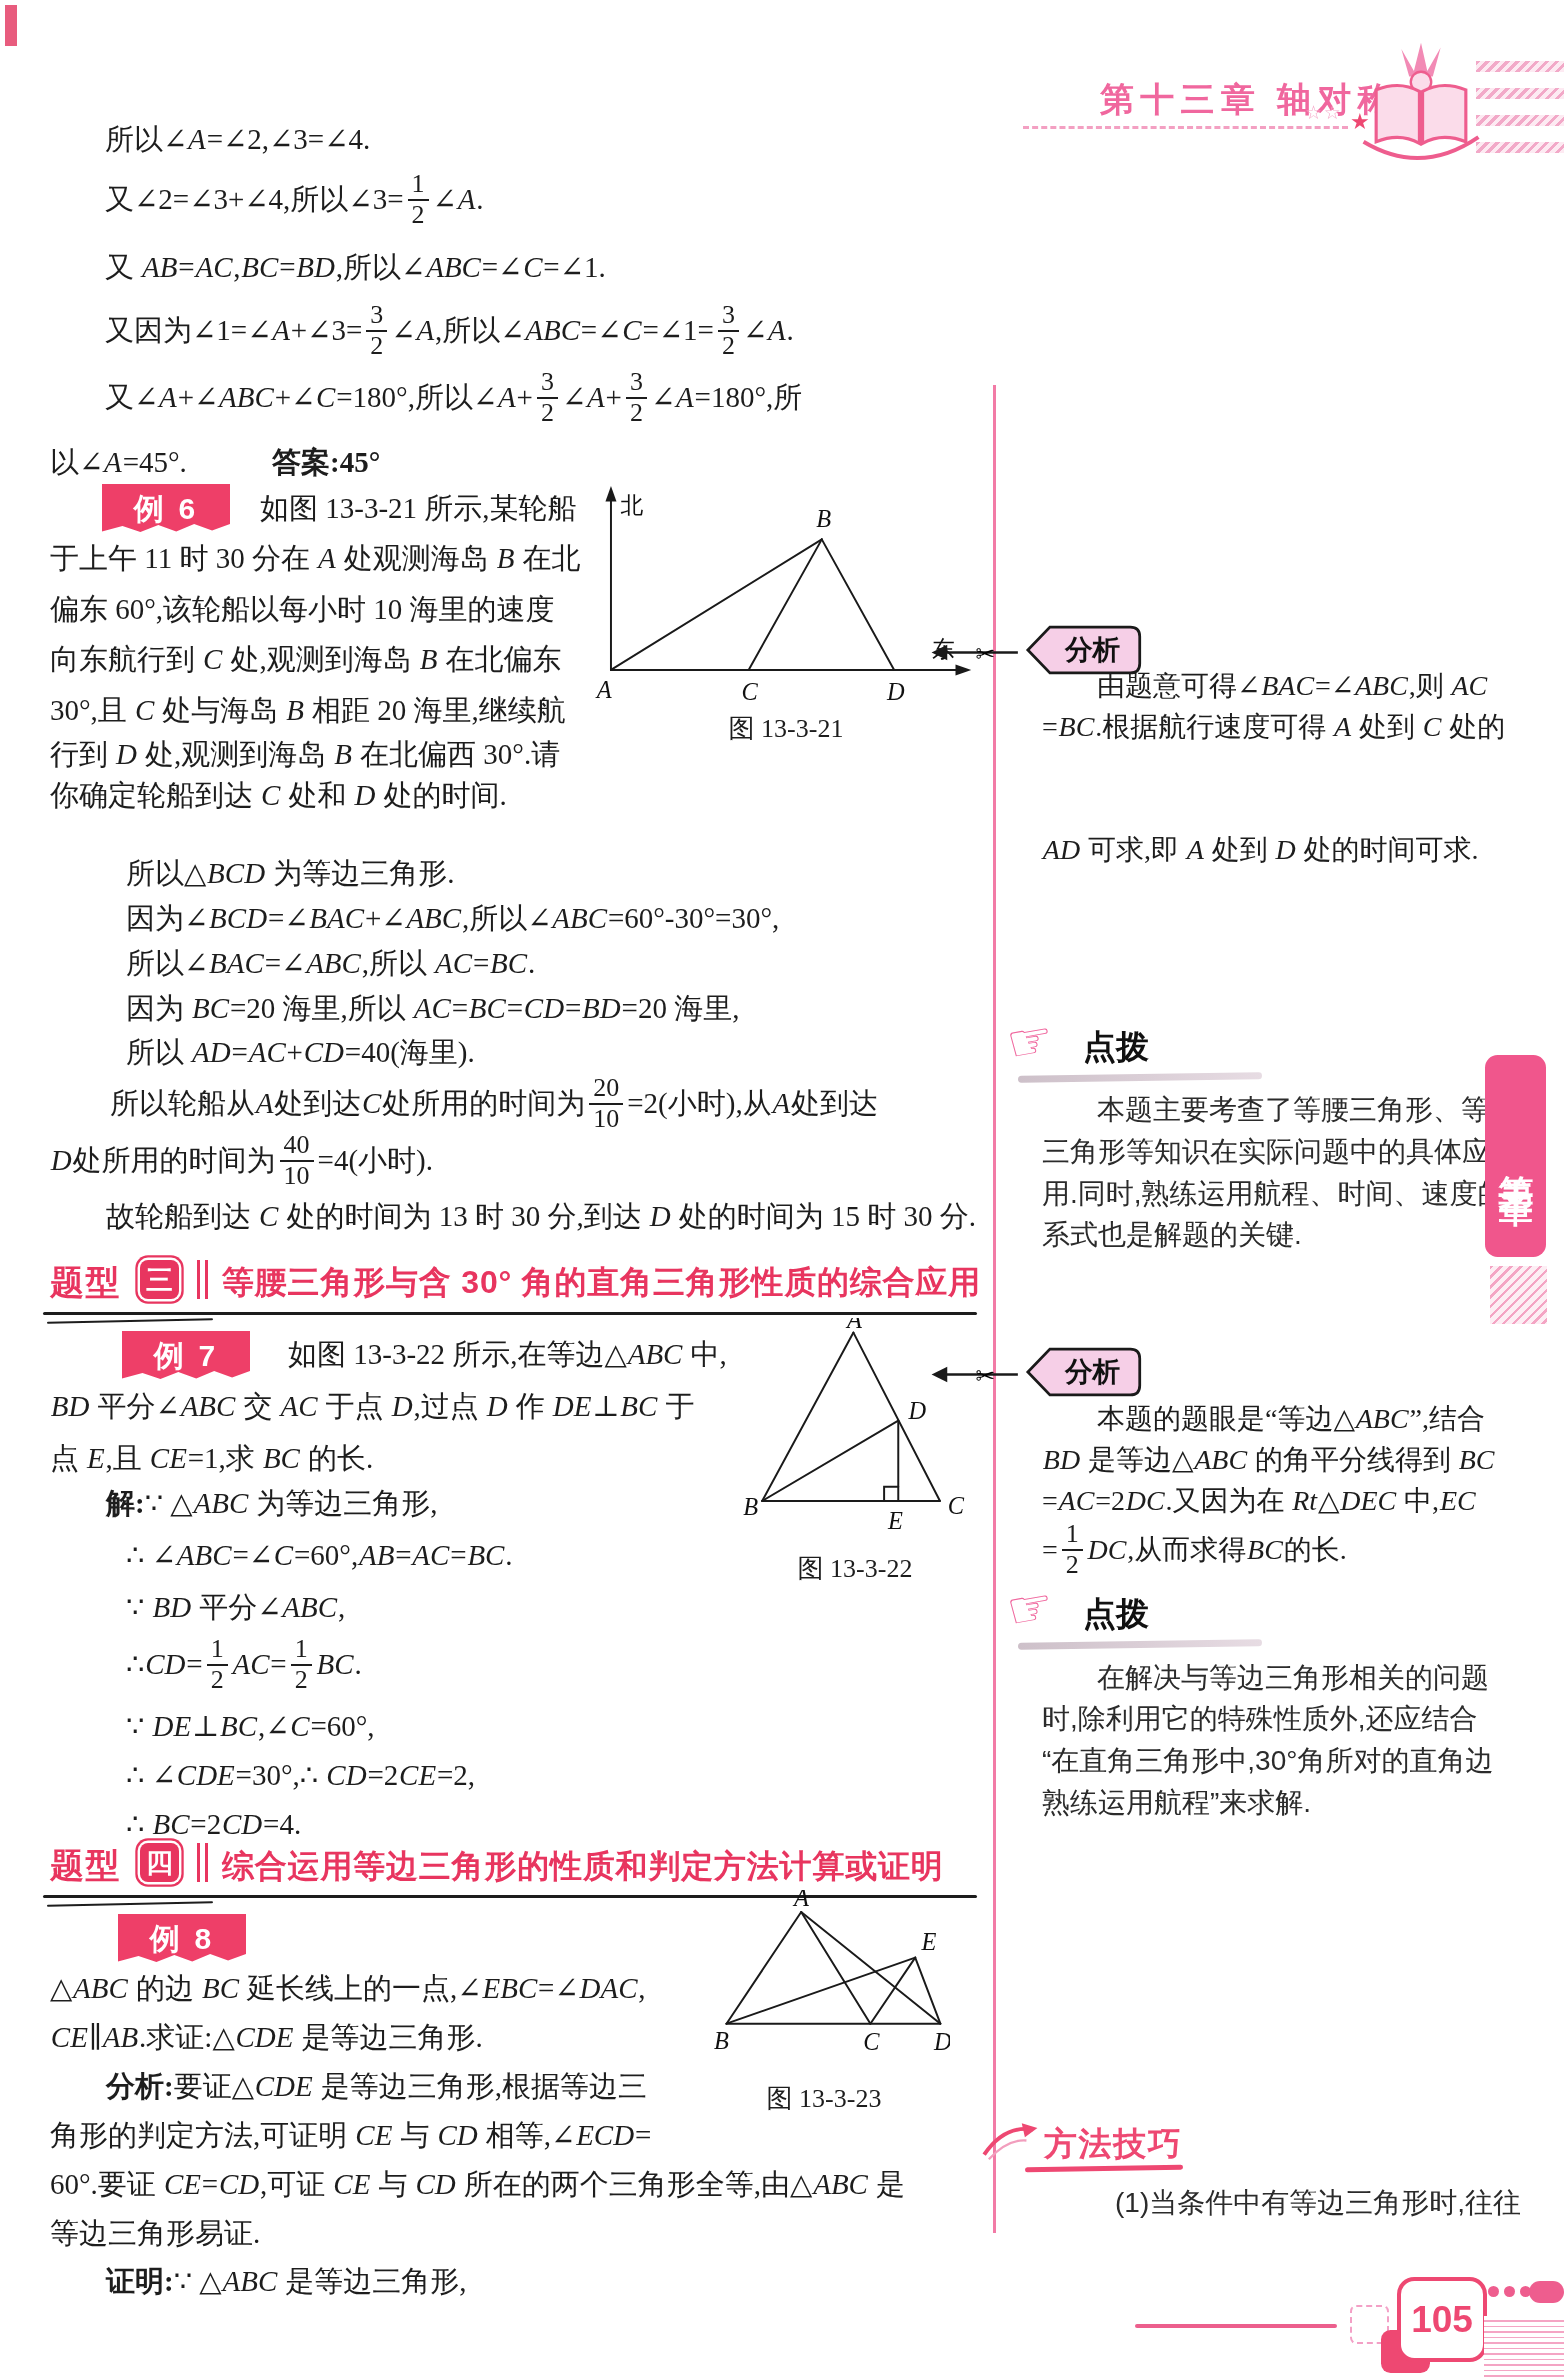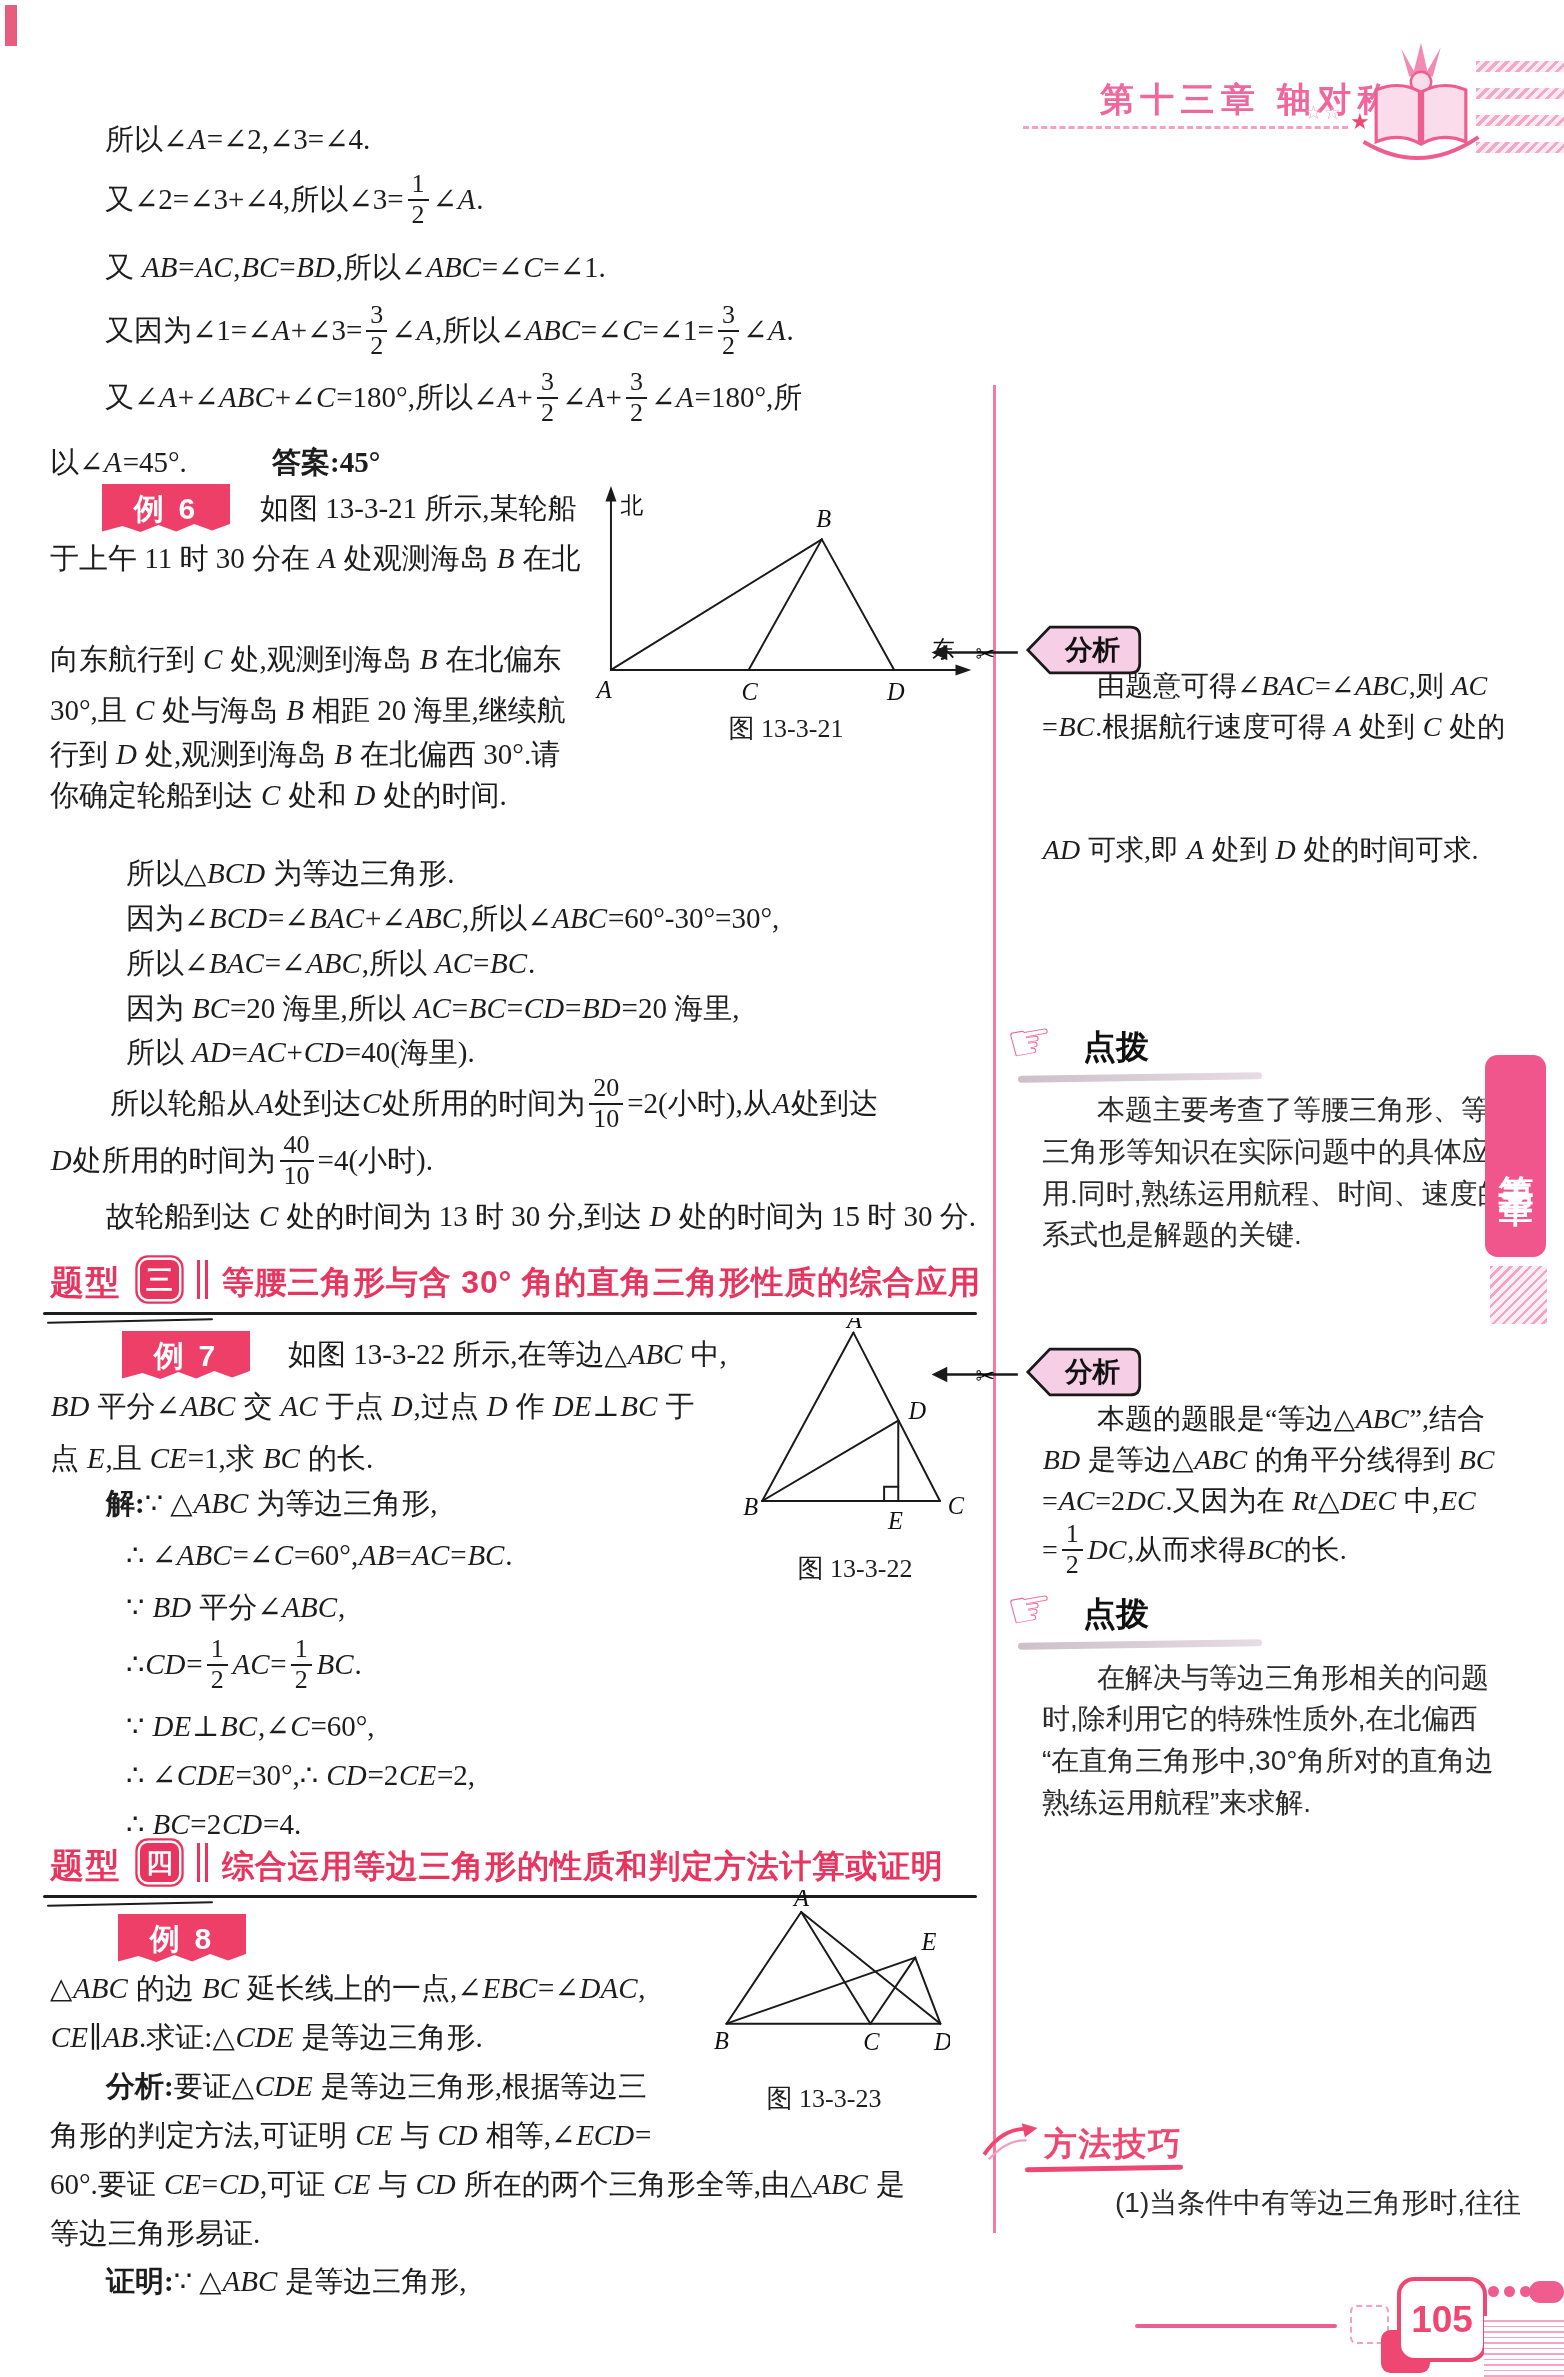--- a/index.html
+++ b/index.html
@@ -121,20 +121,21 @@
       </span>∠<i>A</i>+<span class="frac">
         <span class="num">3</span>
         <span class="den">2</span>
       </span>∠<i>A</i>=180°,所</div>
   <div class="ml" style="left:50px;top:443px">以∠<i>A</i>=45°.</div>
   <div class="ml" style="left:272px;top:443px;font-weight:700">答案:45°</div>
 
   <div class="exbadge" style="left:102px;top:484px">例 6</div>
   <div class="ml" style="left:260px;top:489px">如图 13-3-21 所示,某轮船</div>
   <div class="ml" style="left:50px;top:539px">于上午 11 时 30 分在 <i>A</i> 处观测海岛 <i>B</i> 在北</div>
+  <div class="ml" style="left:50px;top:590px">偏东 60°,该轮船以每小时 10 海里的速度</div>
   <div class="ml" style="left:50px;top:640px">向东航行到 <i>C</i> 处,观测到海岛 <i>B</i> 在北偏东</div>
   <div class="ml" style="left:50px;top:691px">30°,且 <i>C</i> 处与海岛 <i>B</i> 相距 20 海里,继续航</div>
   <div class="ml" style="left:50px;top:735px">行到 <i>D</i> 处,观测到海岛 <i>B</i> 在北偏西 30°.请</div>
   <div class="ml" style="left:50px;top:776px">你确定轮船到达 <i>C</i> 处和 <i>D</i> 处的时间.</div>
 
   <div class="fig" style="left:595px;top:467px">
     <svg width="382" height="236" viewBox="0 0 485 300" stroke-linecap="round">
       <g stroke="#1a1a1a" stroke-width="2.5" fill="none">
         <line x1="20" y1="258" x2="20" y2="36"></line>
         <line x1="20" y1="258" x2="466" y2="258"></line>
@@ -299,21 +300,21 @@
   <div class="ml rcol" style="left:1042px;top:1482px">=<i>AC</i>=2<i>DC</i>.又因为在 <i>Rt</i>△<i>DEC</i> 中,<i>EC</i></div>
   <div class="ml rcol mlf" style="left:1042px;top:1515px">=<span class="frac">
         <span class="num">1</span>
         <span class="den">2</span>
       </span><i>DC</i>,从而求得 <i>BC</i> 的长.</div>
 
   <div class="tips-hand" style="left:1007px;top:1578px">☞</div>
   <div class="tips-label" style="left:1083px;top:1592px">点拨</div>
   <div class="tips-underline" style="left:1018px;top:1641px;width:244px"></div>
   <div class="ml rcol rcol-sans" style="left:1097px;top:1659px">在解决与等边三角形相关的问题</div>
-  <div class="ml rcol rcol-sans" style="left:1042px;top:1700px">时,除利用它的特殊性质外,在北偏西</div>
+  <div class="ml rcol rcol-sans" style="left:1042px;top:1700px">时,除利用它的特殊性质外,还应结合</div>
   <div class="ml rcol rcol-sans" style="left:1042px;top:1742px">“在直角三角形中,30°角所对的直角边</div>
   <div class="ml rcol rcol-sans" style="left:1042px;top:1784px">熟练运用航程”来求解.</div>
 
   <div class="fig" style="left:981px;top:2117px">
     <svg width="58" height="47" viewBox="0 0 74 60">
       <path d="M4,48 Q30,10 66,16" fill="none" stroke="#ee4872" stroke-width="5"></path>
       <polygon points="72,14 52,8 56,26" fill="#ee4872"></polygon>
       <path d="M10,54 Q34,28 58,30" fill="none" stroke="#f29ebd" stroke-width="3"></path>
     </svg>
   </div>

